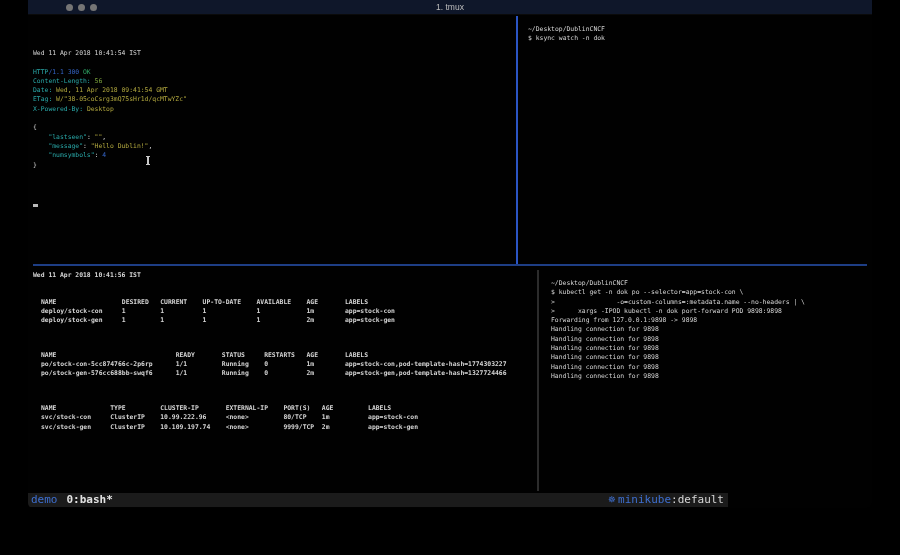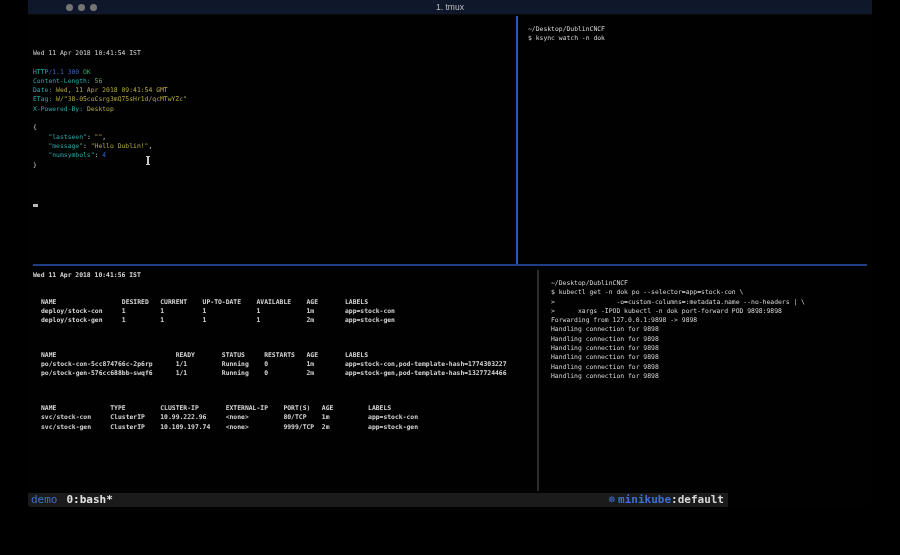--- a/index.html
+++ b/index.html
@@ -39,21 +39,21 @@
   .shell-cursor{position:absolute;left:5px;top:158px;width:4.5px;height:2.5px;background:#b9b9b9;}
   .ibeam{position:absolute;left:119px;top:110px;width:1.5px;height:9px;background:#c9c9c9;}
   .ibeam::before,.ibeam::after{content:"";position:absolute;left:-1.5px;width:4.5px;height:1.2px;background:#c9c9c9;}
   .ibeam::before{top:0}.ibeam::after{bottom:0}
   
   .statusbar{position:absolute;left:0;top:493px;width:700px;height:14px;background:#1b1b1b;
              font-size:11px;line-height:14px;}
   .sb-left{position:absolute;left:3px;top:0;white-space:pre;}
   .sb-session{color:#3e6fd0;}
   .sb-window{color:#e2e2e2;font-weight:bold;padding-left:9px;}
-  .sb-right{position:absolute;right:4px;top:0;white-space:pre;font-weight:bold;}
+  .sb-right{position:absolute;right:4px;top:0;white-space:pre;}
   .sb-kicon{color:#3e6fd0;}
   .sb-context{color:#3e6fd0;padding-left:3px;}
   .sb-ns{color:#d6d6d6;}
 </style>
 </head>
 <body>
 
 <div class="window">
 
   <div class="titlebar">

